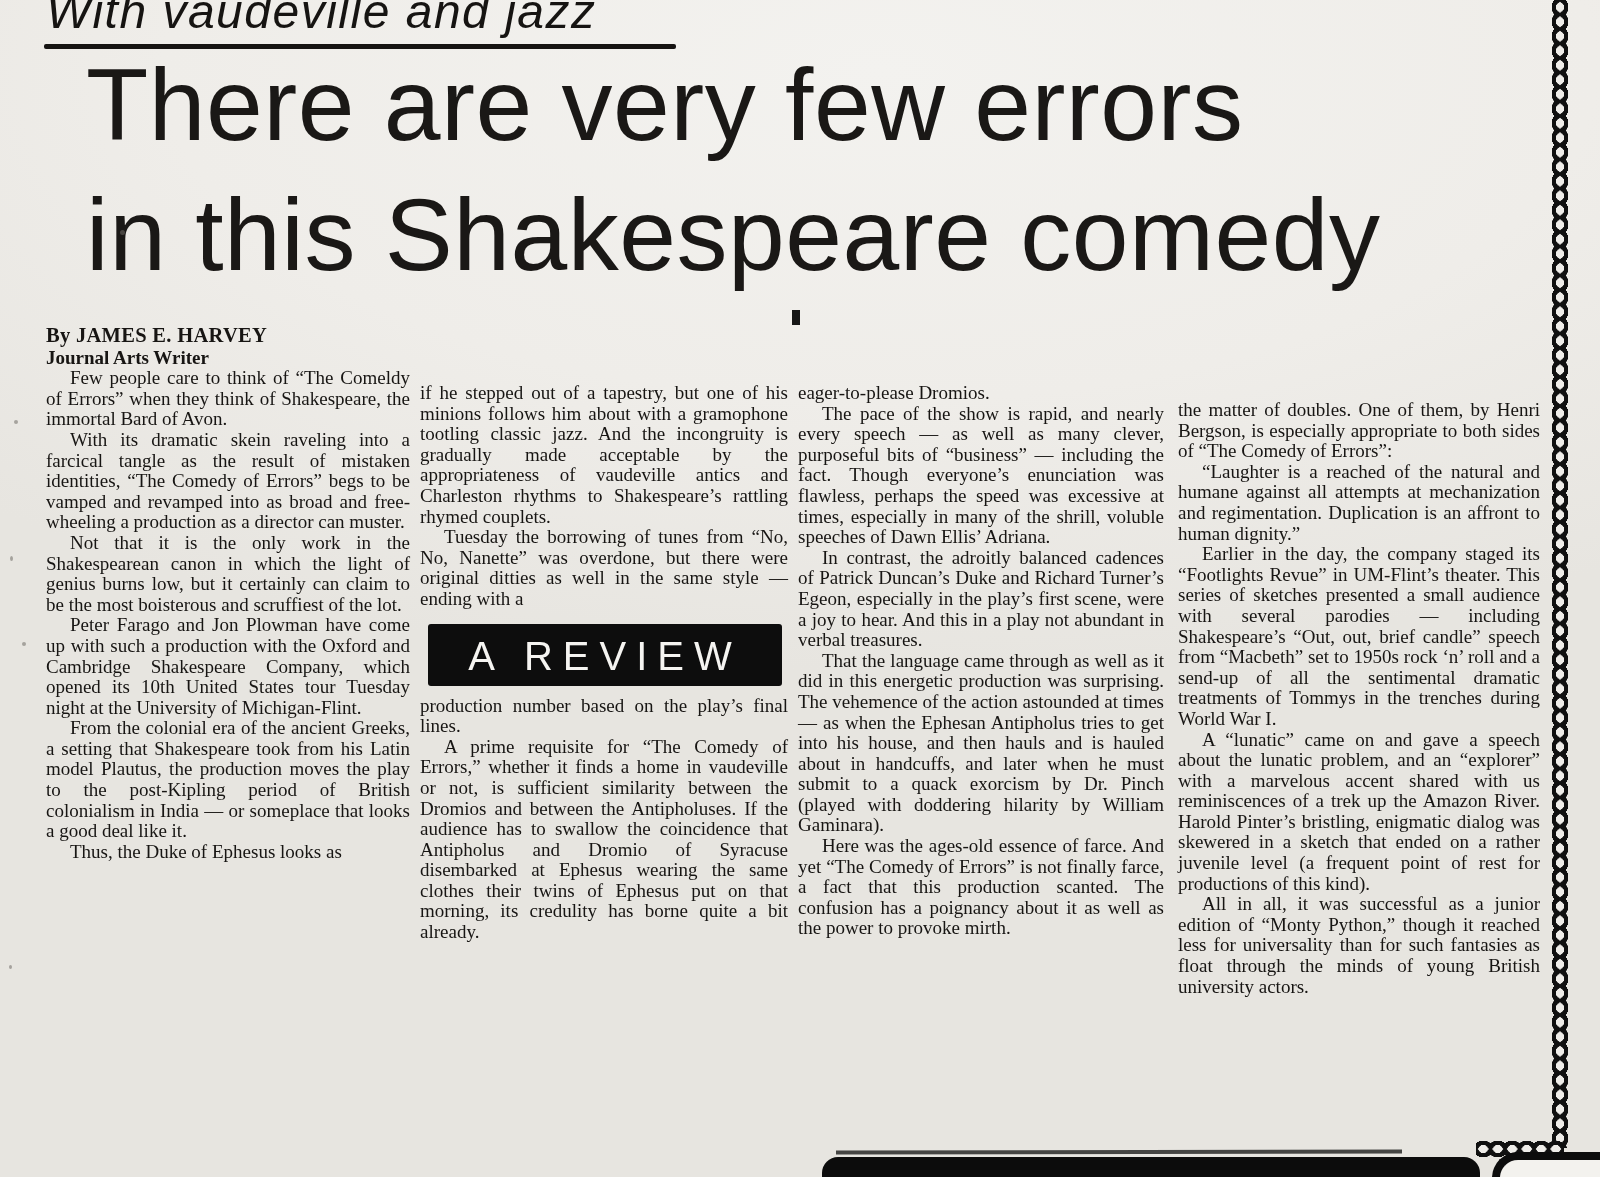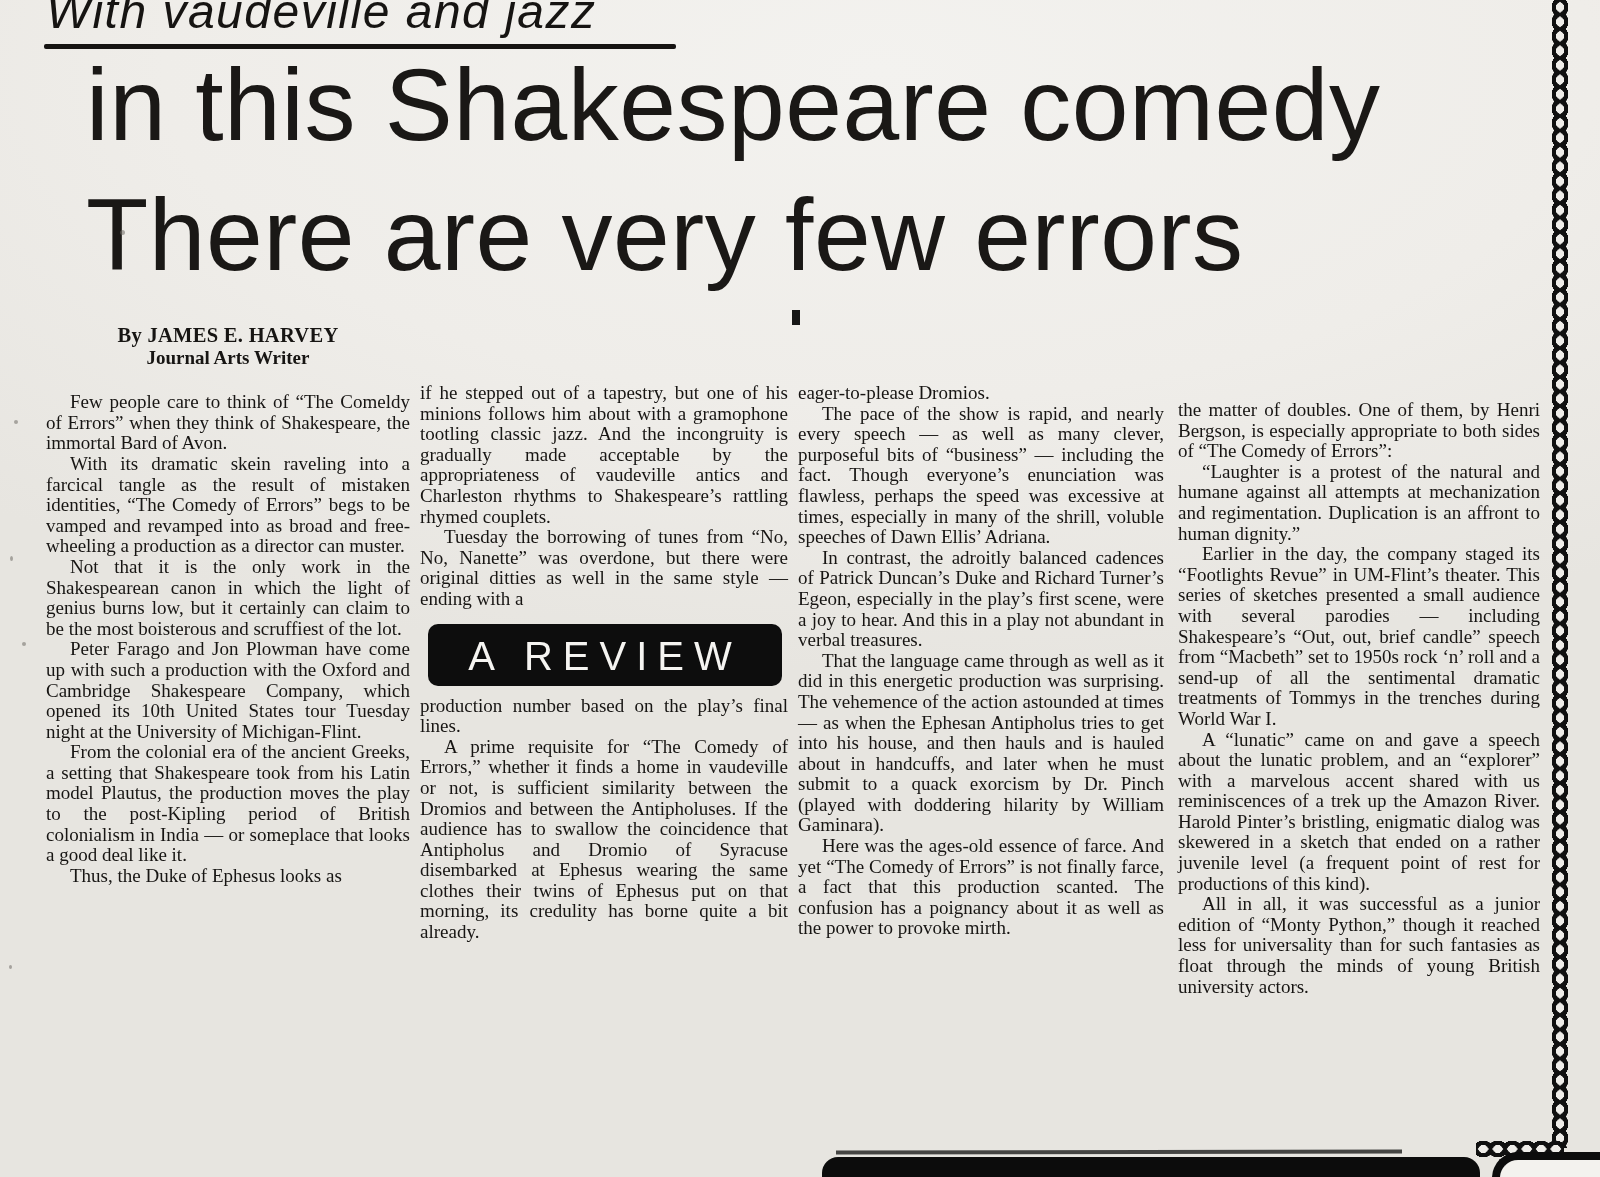--- a/index.html
+++ b/index.html
@@ -39,29 +39,29 @@
   .col{
     position:absolute;font-size:19px;line-height:20.6px;
     text-align:justify;color:#171513;
   }
   .col-1{left:46px;top:325px;width:364px;}
   .col-2{left:420px;top:383px;width:368px;}
   .col-3{left:798px;top:383px;width:366px;}
   .col-4{left:1178px;top:400px;width:362px;}
   .para{margin:0;}
   .indent{text-indent:24px;}
-  .byline{text-align:center;font-weight:bold;margin-bottom:24px;}
+  .byline{text-align:left;font-weight:bold;}
   .byline-name{font-size:20.5px;letter-spacing:0.3px;}
   .byline-role{font-size:19px;margin-top:2px;}
   .review-box{
     margin:14px 6px 10px 8px;height:62px;
     background:var(--badge-bg,#0d0d0d);color:var(--badge-text,#f5f4f1);
     font-family:"Liberation Sans", sans-serif;font-weight:500;
     font-size:40px;letter-spacing:10px;line-height:64px;text-align:center;
-    border-radius:10px;text-indent:0;
+    border-radius:3px;text-indent:0;
   }
   
   .chain-right{
     position:absolute;left:1551px;top:0;width:18px;height:1148px;
     background-image:
       radial-gradient(ellipse 4px 5px at 50% 50%, var(--paper,#efede9) 0 97%, transparent 100%),
       radial-gradient(ellipse 8.5px 10px at 50% 50%, #101010 0 97%, transparent 100%);
     background-size:18px 14.5px,18px 14.5px;
     background-repeat:repeat-y,repeat-y;
   }
@@ -91,22 +91,22 @@
 </style>
 </head>
 <body>
 
 <div>
 
   <div class="kicker-text">With vaudeville and jazz</div>
   <div class="kicker-underline"></div>
 
   <h1 class="headline">
+    <span class="hl-line">There are very few errors</span>
     <span class="hl-line">in this Shakespeare comedy</span>
-    <span class="hl-line">There are very few errors</span>
   </h1>
 
   <div class="col col-1">
     <div class="byline">
       <div class="byline-name">By JAMES E. HARVEY</div>
       <div class="byline-role">Journal Arts Writer</div>
     </div>
   <p class="para indent">Few people care to think of “The Comeldy of Errors” when they think of Shakespeare, the immortal Bard of Avon.</p>
       <p class="para indent">With its dramatic skein raveling into a farcical tangle as the result of mistaken identities, “The Comedy of Errors” begs to be vamped and revamped into as broad and free-wheeling a production as a director can muster.</p>
       <p class="para indent">Not that it is the only work in the Shakespearean canon in which the light of genius burns low, but it certainly can claim to be the most boisterous and scruffiest of the lot.</p>
@@ -124,21 +124,21 @@
     </div>
   <div class="col col-3">
       <p class="para">eager-to-please Dromios.</p>
       <p class="para indent">The pace of the show is rapid, and nearly every speech — as well as many clever, purposeful bits of “business” — including the fact. Though everyone’s enunciation was flawless, perhaps the speed was excessive at times, especially in many of the shrill, voluble speeches of Dawn Ellis’ Adriana.</p>
       <p class="para indent">In contrast, the adroitly balanced cadences of Patrick Duncan’s Duke and Richard Turner’s Egeon, especially in the play’s first scene, were a joy to hear. And this in a play not abundant in verbal treasures.</p>
       <p class="para indent">That the language came through as well as it did in this energetic production was surprising. The vehemence of the action astounded at times — as when the Ephesan Antipholus tries to get into his house, and then hauls and is hauled about in handcuffs, and later when he must submit to a quack exorcism by Dr. Pinch (played with doddering hilarity by William Gaminara).</p>
       <p class="para indent">Here was the ages-old essence of farce. And yet “The Comedy of Errors” is not finally farce, a fact that this production scanted. The confusion has a poignancy about it as well as the power to provoke mirth.</p>
     </div>
   <div class="col col-4">
       <p class="para">the matter of doubles. One of them, by Henri Bergson, is especially appropriate to both sides of “The Comedy of Errors”:</p>
-      <p class="para indent">“Laughter is a protest of the natural and humane against all attempts at mechanization and regimentation. Duplication is an affront to human dignity.”</p>
+      <p class="para indent">“Laughter is a reached of the natural and humane against all attempts at mechanization and regimentation. Duplication is an affront to human dignity.”</p>
       <p class="para indent">Earlier in the day, the company staged its “Footlights Revue” in UM-Flint’s theater. This series of sketches presented a small audience with several parodies — including Shakespeare’s “Out, out, brief candle” speech from “Macbeth” set to 1950s rock ‘n’ roll and a send-up of all the sentimental dramatic treatments of Tommys in the trenches during World War I.</p>
       <p class="para indent">A “lunatic” came on and gave a speech about the lunatic problem, and an “explorer” with a marvelous accent shared with us reminiscences of a trek up the Amazon River. Harold Pinter’s bristling, enigmatic dialog was skewered in a sketch that ended on a rather juvenile level (a frequent point of rest for productions of this kind).</p>
       <p class="para indent">All in all, it was successful as a junior edition of “Monty Python,” though it reached less for universality than for such fantasies as float through the minds of young British university actors.</p>
     </div>
 
   <div class="chain-right"></div>
   <div class="chain-bottom"></div>
   <div class="bottom-streak"></div>
   <div class="bottom-bar"></div>
   <div class="corner-box"></div>

